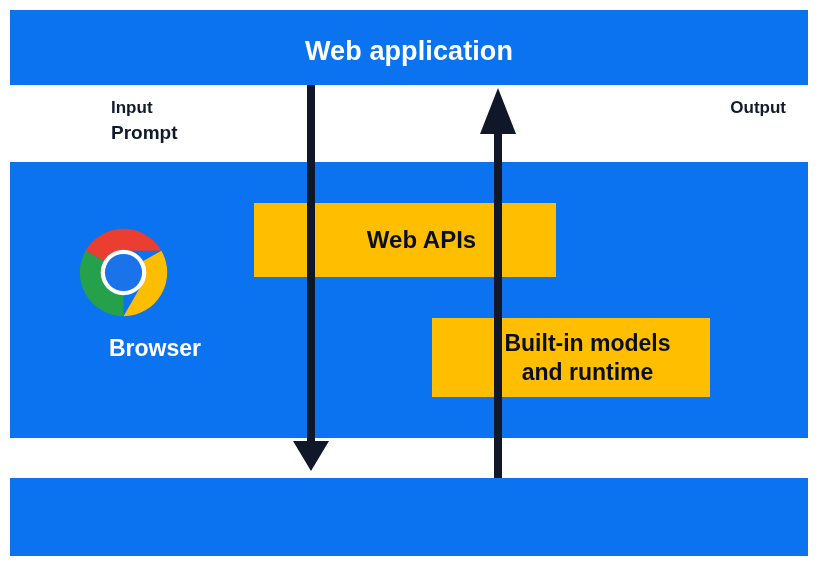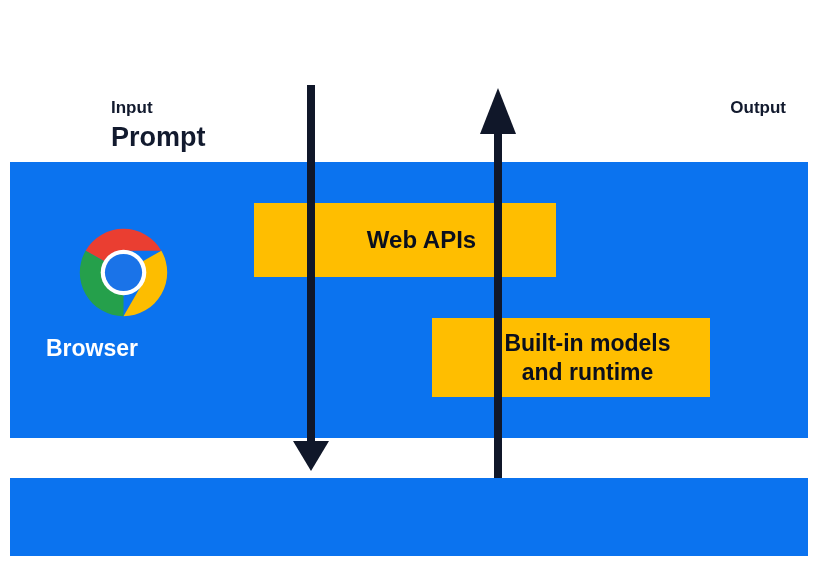--- a/index.html
+++ b/index.html
@@ -82,21 +82,21 @@
     top: 98px;
     text-align: right;
   }
   .edge-label .kicker {
     display: block;
     font-size: 17px;
     font-weight: bold;
   }
   .edge-label .value {
     display: block;
-    font-size: 27px;
+    font-size: 19px;
     font-weight: bold;
     margin-top: 2px;
   }
 
   
   .yellow-box {
     position: absolute;
     background: #ffbe00;
     display: flex;
     align-items: center;
@@ -124,41 +124,44 @@
     white-space: pre-line;
     margin-left: 33px;
   }
 
   
   #browser-group {
     position: absolute;
     left: 46px;
     top: 226px;
     width: 155px;
-    text-align: left;
+    text-align: right;
   }
   #chrome-icon {
     display: block;
     margin: 0 auto;
     width: 93px;
     height: 93px;
   }
   #browser-label {
     display: block;
     margin-top: 16px;
     color: #ffffff;
     font-size: 23px;
     font-weight: bold;
   }
 </style>
 </head>
 <body>
 
 <div id="stage">
 
+  <div class="band" id="band-top">
+    <div class="band-title" id="title-web-application">Web application</div>
+  </div>
 
   <div class="band" id="band-middle"></div>
 
   <div class="band" id="band-bottom">
     
   </div>
 
   <div id="browser-group">
     <svg id="chrome-icon" viewBox="0 0 100 100">
 

